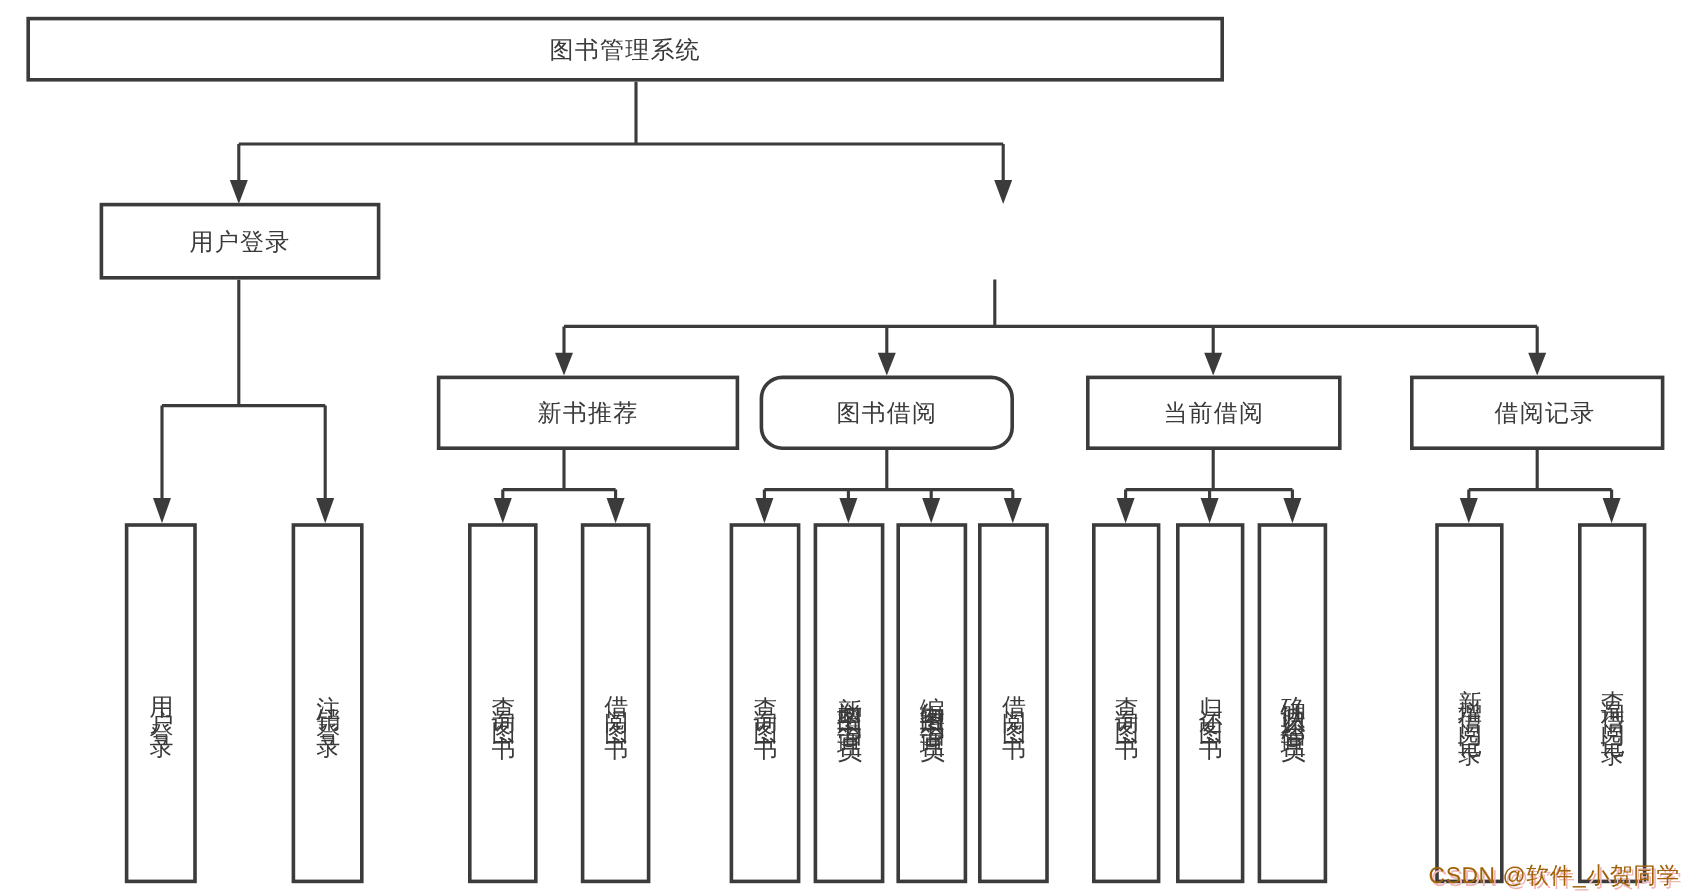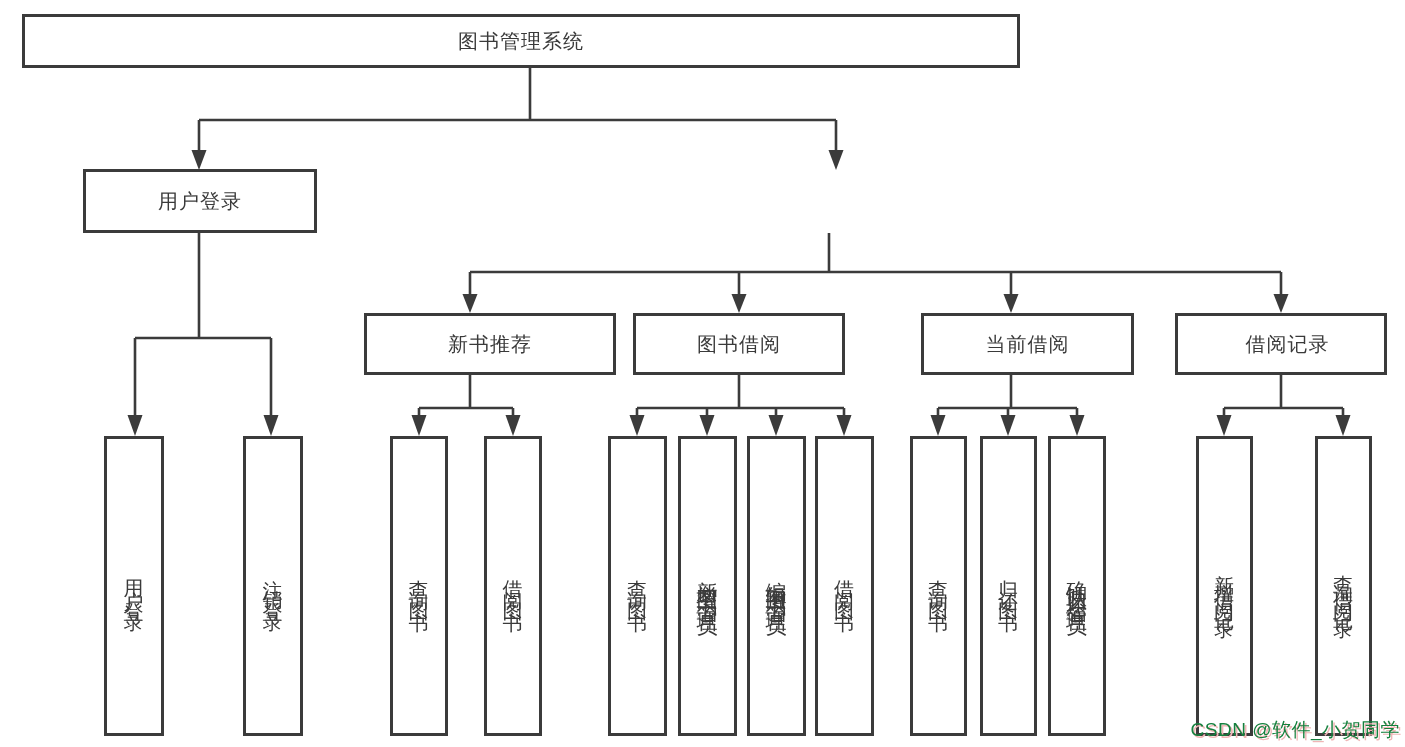--- a/index.html
+++ b/index.html
@@ -39,21 +39,21 @@
     color:var(--text);
     line-height:1;
   }
   .vt4 span{letter-spacing:11px;}
   .vt6 span{letter-spacing:9px;}
   .vtadmin span{letter-spacing:5px;font-size:21px;}
   #watermark{
     position:absolute;
     right:5px;bottom:4px;
     font-size:19px;
-    color:#15803d;
+    color:#a16207;
     text-shadow:2px 2px 0 #f0b6b6;
     white-space:nowrap;
     letter-spacing:0.5px;
   }
 </style>
 </head>
 <body>
 
 <div id="stage">
 
@@ -111,24 +111,24 @@
     <span class="hlabel">图书管理系统</span>
   </div>
 
   <div class="box" style="left:83px;top:169px;width:234px;height:64px;">
     <span class="hlabel">用户登录</span>
   </div>
 
   <div class="box" style="left:364px;top:313px;width:252px;height:62px;">
     <span class="hlabel">新书推荐</span>
   </div>
-  <div class="box" style="left:633px;top:313px;width:212px;height:62px;">
+  <div class="box" style="left:633px;top:313px;width:212px;height:62px;border-radius:19px;">
     <span class="hlabel">图书借阅</span>
   </div>
-  <div class="box" style="left:905px;top:313px;width:213px;height:62px;margin-left:16px;">
+  <div class="box" style="left:905px;top:313px;width:213px;height:62px;">
     <span class="hlabel">当前借阅</span>
   </div>
   <div class="box" style="left:1175px;top:313px;width:212px;height:62px;padding-left:13px;">
     <span class="hlabel">借阅记录</span>
   </div>
 
   <div class="box vbox vt4" style="left:104px;top:436px;width:60px;height:300px;">
     <span>用户登录</span>
   </div>
   <div class="box vbox vt4" style="left:243px;top:436px;width:60px;height:300px;">

